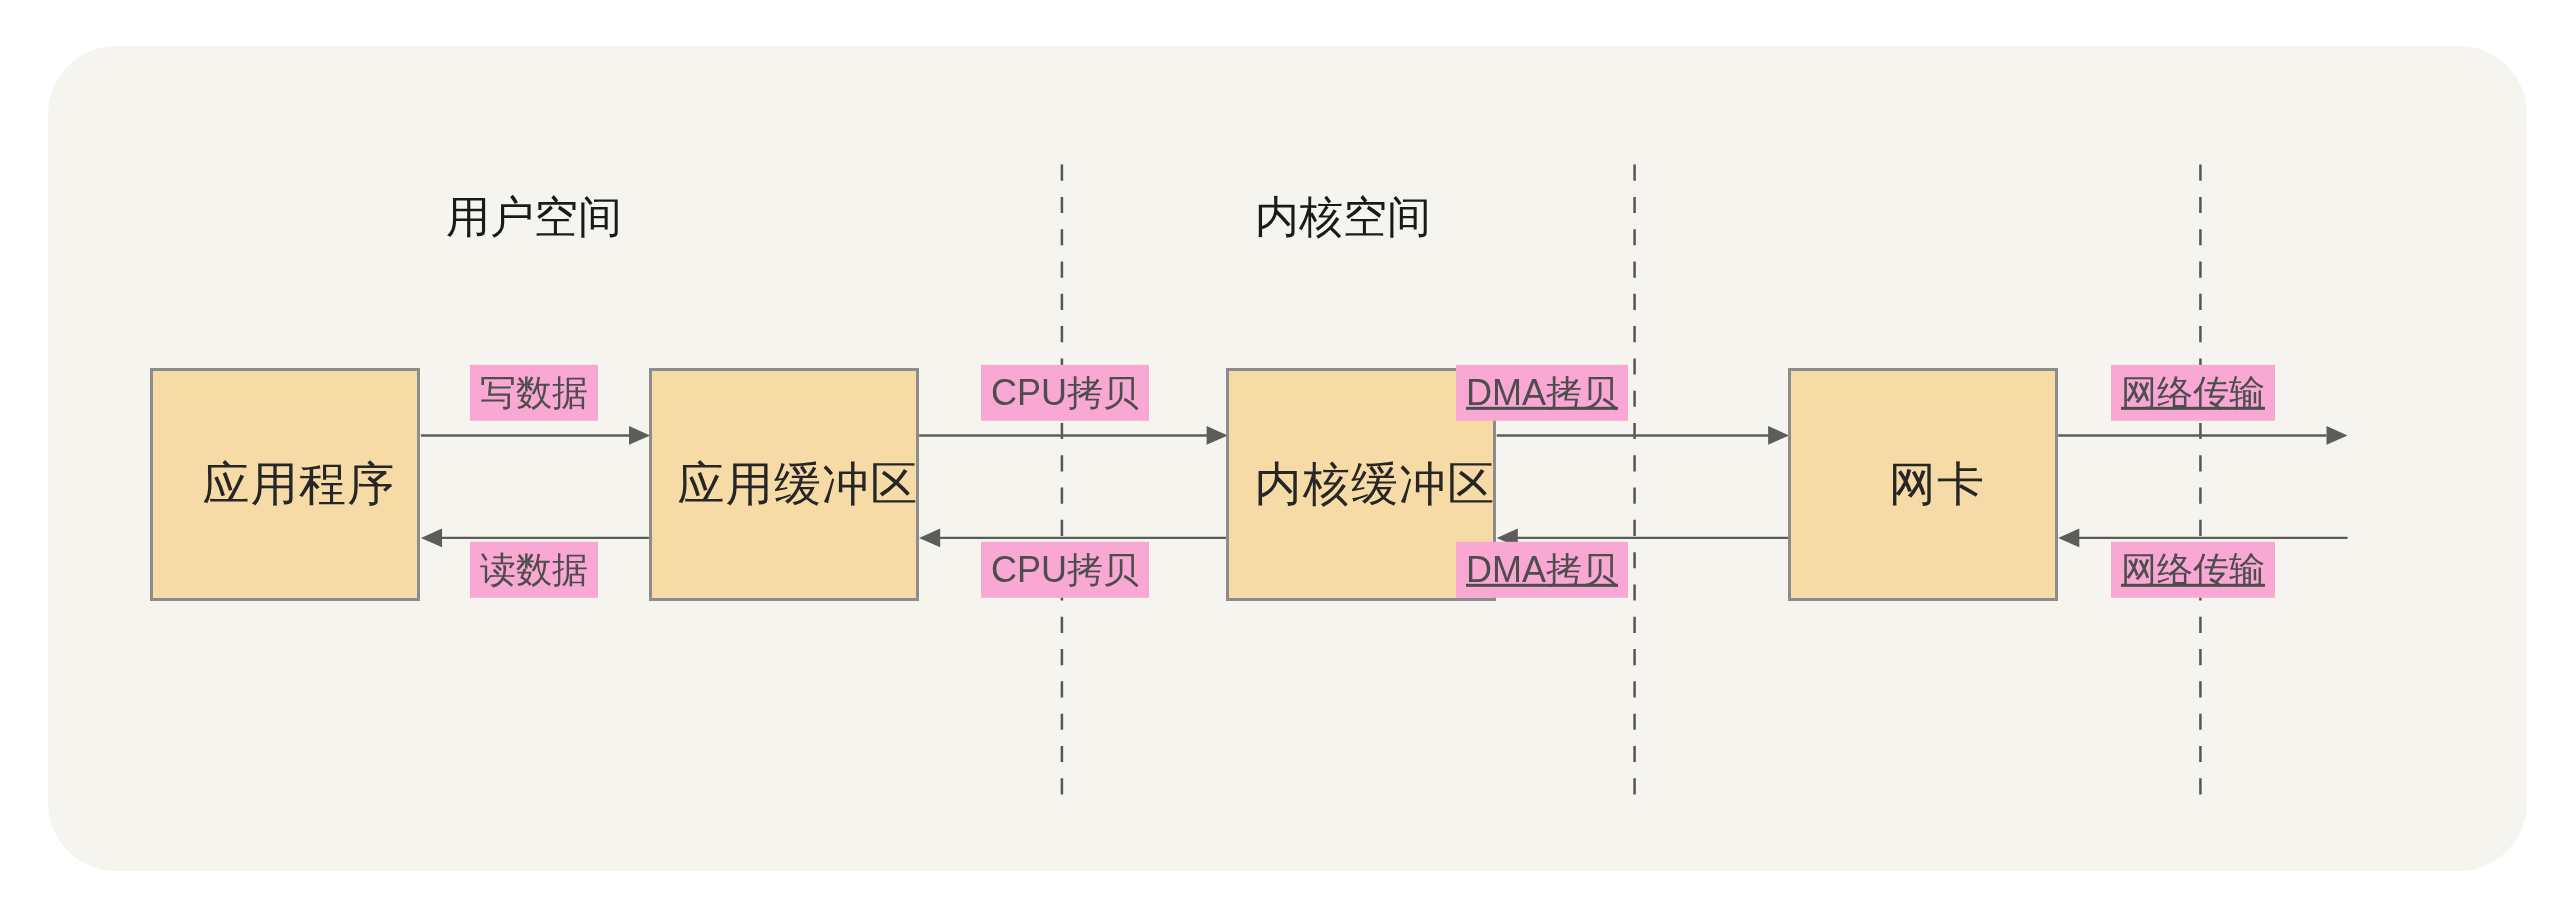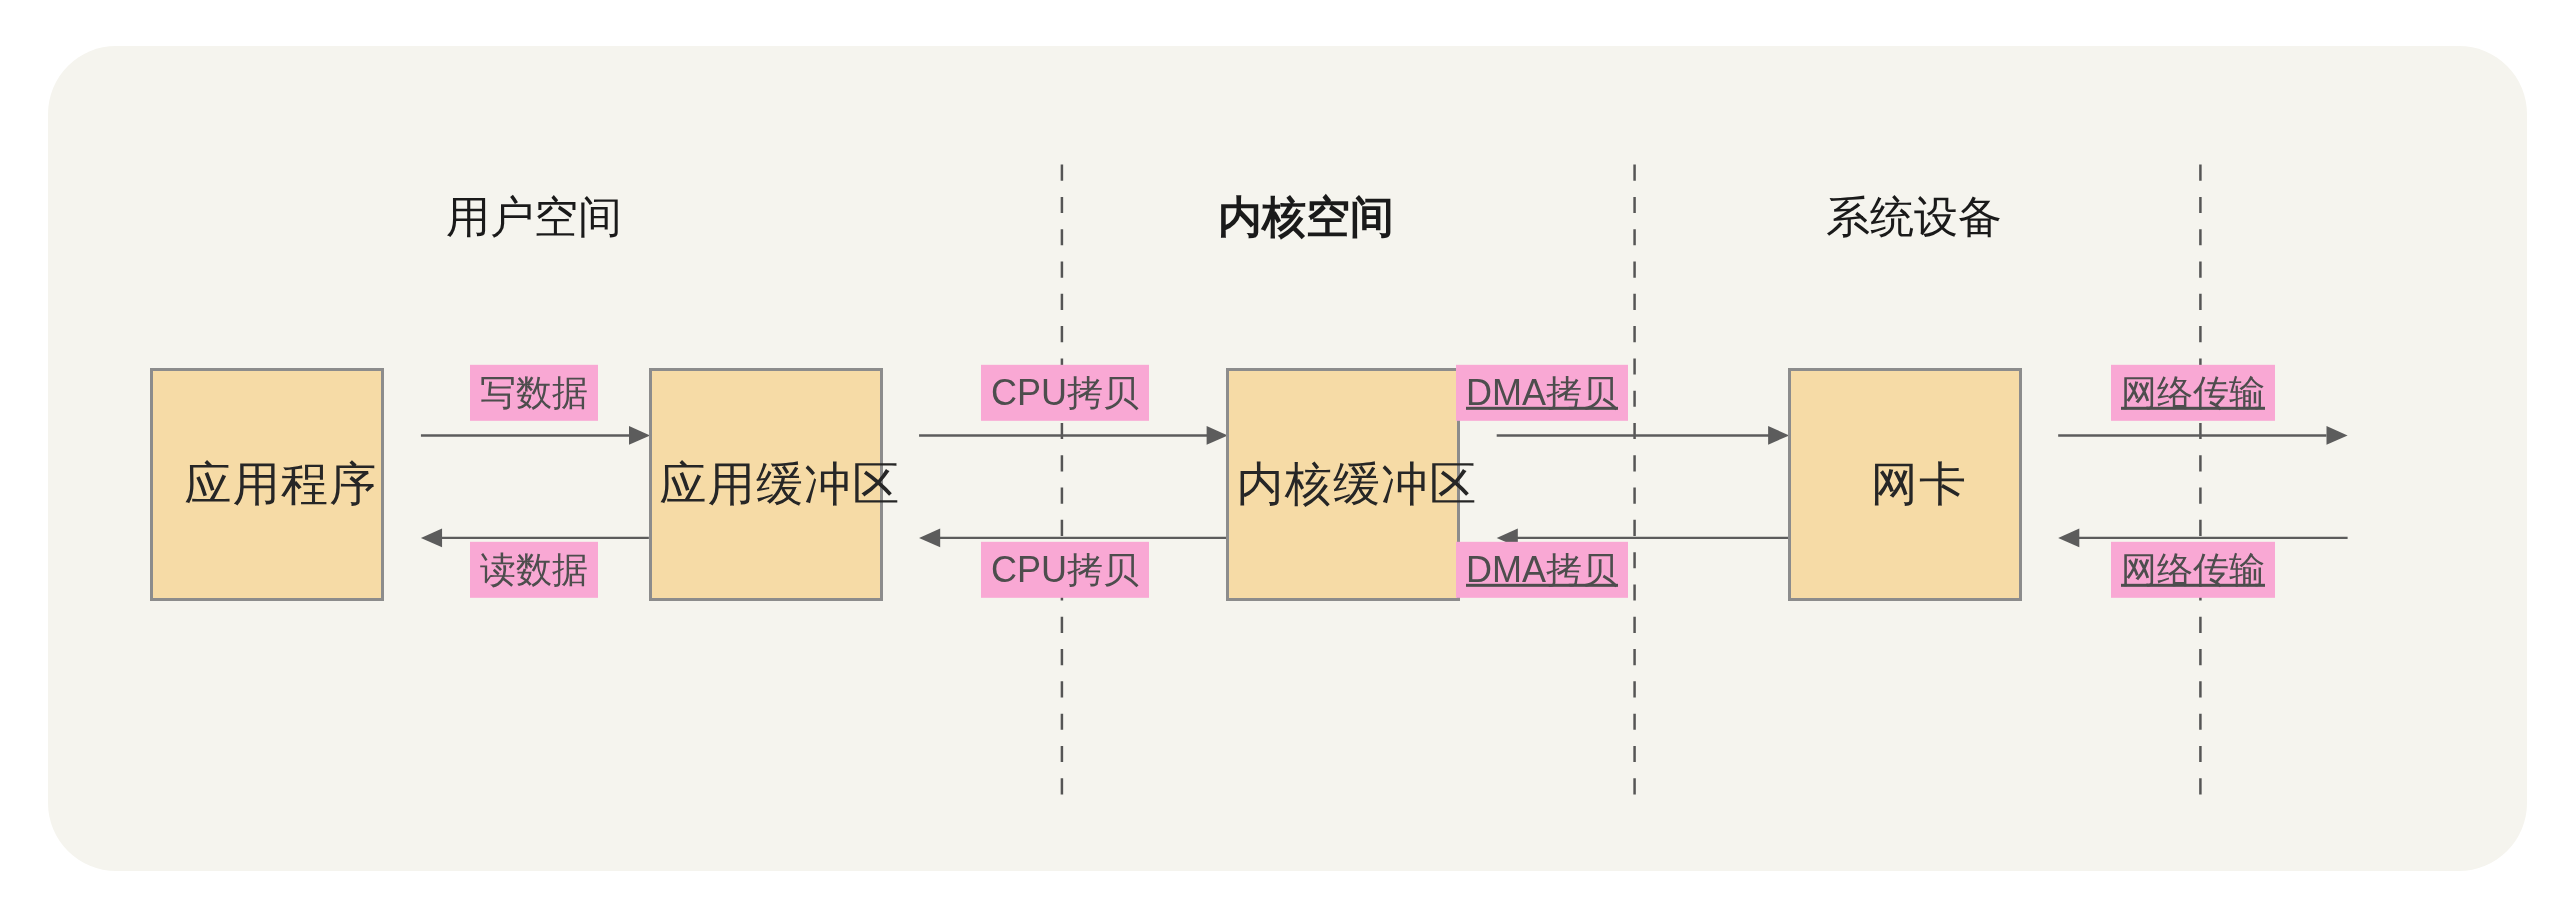--- a/index.html
+++ b/index.html
@@ -29,21 +29,21 @@
     position: absolute;
     left: 0;
     top: 0;
     width: 2576px;
     height: 918px;
     z-index: 1;
   }
   .node {
     position: absolute;
     top: 368px;
-    width: 234px;
+    width: 270px;
     height: 233px;
     background: #f6dba6;
     border: 3.1px solid #8c8c8c;
     box-sizing: border-box;
     display: flex;
     align-items: center;
     justify-content: center;
     font-size: 47px;
     color: #262626;
     letter-spacing: 1.2px;
@@ -58,21 +58,21 @@
   .section-label {
     position: absolute;
     top: 217px;
     transform: translate(-50%, -50%);
     font-size: 44px;
     color: #1a1a1a;
     white-space: nowrap;
     z-index: 2;
   }
   .section-label-1 { left: 534px; }
-  .section-label-2 { left: 1306px; font-weight: bold; }
+  .section-label-2 { left: 1343px; }
   .section-label-3 { left: 1914px; }
   .flow-label {
     position: absolute;
     transform: translate(-50%, -50%);
     font-size: 36px;
     color: #4d4d4d;
     white-space: nowrap;
     background: #f9a8d4;
     padding: 3.7px 10px;
     z-index: 3;
@@ -126,21 +126,20 @@
       <polygon points="2409,866 2443,851 2443,881" fill="#5c5c5c"></polygon>
     </g>
     <g>
       <line x1="3779" y1="866" x2="3343" y2="866" stroke="#5c5c5c" stroke-width="4"></line>
       <polygon points="3313,866 3347,851 3347,881" fill="#5c5c5c"></polygon>
     </g>
   </svg>
 
   <div class="section-label section-label-1">用户空间</div>
   <div class="section-label section-label-2">内核空间</div>
-  <div class="section-label section-label-3">系统设备</div>
 
   <div class="node node-1">
     <span>应用程序</span>
   </div>
   <div class="node node-2">
     <span>应用缓冲区</span>
   </div>
   <div class="node node-3">
     <span>内核缓冲区</span>
   </div>

